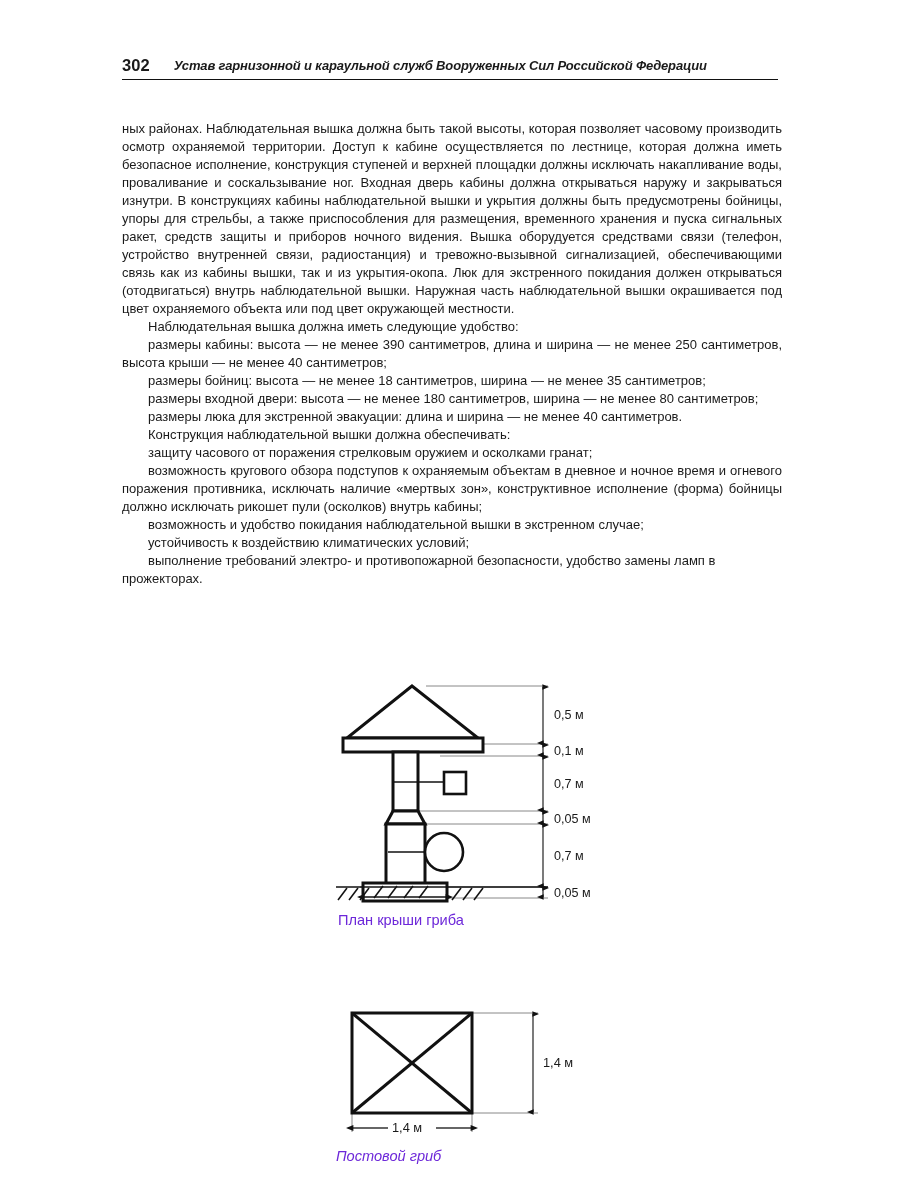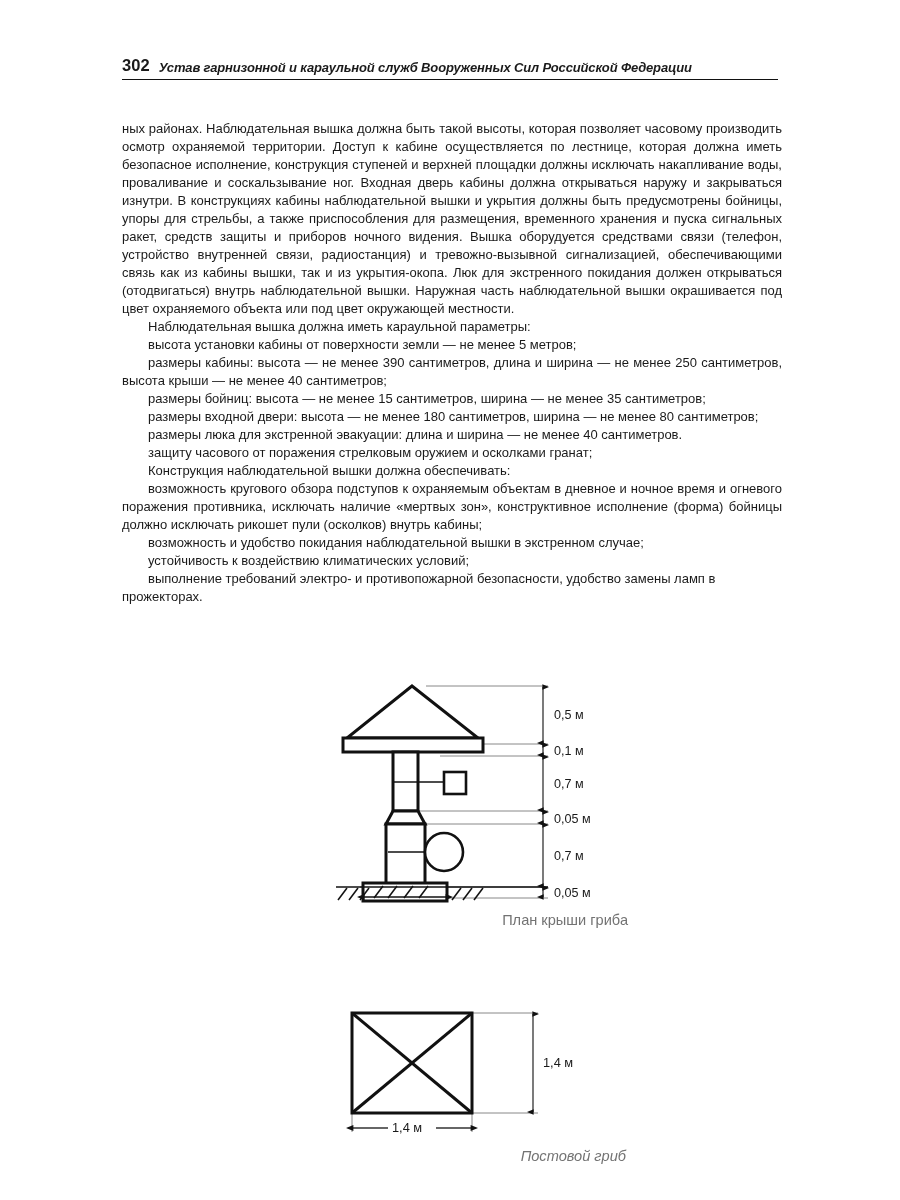--- a/index.html
+++ b/index.html
@@ -19,22 +19,22 @@
 
   
   .header {
     position: absolute;
     left: 122px;
     top: 56px;
     width: 656px;
   }
   .header-line {
     display: flex;
-    align-items: flex-end;
-    gap: 9px;
+    align-items: center;
+    gap: 24px;
     white-space: nowrap;
   }
   .header-pageno {
     font-size: 16.5px;
     font-weight: 700;
     letter-spacing: 0.1px;
   }
   .header-title {
     font-size: 13px;
     font-style: italic;
@@ -81,51 +81,50 @@
   }
   #figure-mushroom-plan {
     left: 330px;
     top: 996px;
     width: 290px;
     height: 180px;
   }
   .fig-caption {
     position: absolute;
     width: 100%;
-    text-align: right;
+    text-align: left;
     font-size: 14.6px;
-    color: #737373;
+    color: #6d28d9;
   }
   #caption-elevation { top: 236px; left: 8px; }
   #caption-plan { top: 152px; left: 6px; font-style: italic; }
   svg { display: block; }
 </style>
 </head>
 <body>
 
 <div class="page">
 
   <div class="header">
     <div class="header-line">
       <span class="header-pageno">302</span>
       <span class="header-title">Устав гарнизонной и караульной служб Вооруженных Сил Российской Федерации</span>
     </div>
     <div class="header-rule"></div>
   </div>
 
   <div class="body-text">
     <p>ных районах. Наблюдательная вышка должна быть такой высоты, которая позволяет часовому производить осмотр охраняемой территории. Доступ к кабине осуществляется по лестнице, которая должна иметь безопасное исполнение, конструкция ступеней и верхней площадки должны исключать накапливание воды, проваливание и соскальзывание ног. Входная дверь кабины должна открываться наружу и закрываться изнутри. В конструкциях кабины наблюдательной вышки и укрытия должны быть предусмотрены бойницы, упоры для стрельбы, а также приспособления для размещения, временного хранения и пуска сигнальных ракет, средств защиты и приборов ночного видения. Вышка оборудуется средствами связи (телефон, устройство внутренней связи, радиостанция) и тревожно-вызывной сигнализацией, обеспечивающими связь как из кабины вышки, так и из укрытия-окопа. Люк для экстренного покидания должен открываться (отодвигаться) внутрь наблюдательной вышки. Наружная часть наблюдательной вышки окрашивается под цвет охраняемого объекта или под цвет окружающей местности.</p>
-    <p class="indent">Наблюдательная вышка должна иметь караульной параметры:</p>
-    <p class="indent">высота установки кабины от поверхности земли — не менее 5 метров;</p>
+    <p class="indent">Наблюдательная вышка должна иметь следующие удобство:</p>
     <p class="indent">размеры кабины: высота — не менее 390 сантиметров, длина и ширина — не менее 250 сантиметров, высота крыши — не менее 40 сантиметров;</p>
-    <p class="indent">размеры бойниц: высота — не менее 15 сантиметров, ширина — не менее 35 сантиметров;</p>
+    <p class="indent">размеры бойниц: высота — не менее 18 сантиметров, ширина — не менее 35 сантиметров;</p>
     <p class="indent">размеры входной двери: высота — не менее 180 сантиметров, ширина — не менее 80 сантиметров;</p>
     <p class="indent">размеры люка для экстренной эвакуации: длина и ширина — не менее 40 сантиметров.</p>
+    <p class="indent">Конструкция наблюдательной вышки должна обеспечивать:</p>
     <p class="indent">защиту часового от поражения стрелковым оружием и осколками гранат;</p>
-    <p class="indent">Конструкция наблюдательной вышки должна обеспечивать:</p>
     <p class="indent">возможность кругового обзора подступов к охраняемым объектам в дневное и ночное время и огневого поражения противника, исключать наличие «мертвых зон», конструктивное исполнение (форма) бойницы должно исключать рикошет пули (осколков) внутрь кабины;</p>
     <p class="indent">возможность и удобство покидания наблюдательной вышки в экстренном случае;</p>
     <p class="indent">устойчивость к воздействию климатических условий;</p>
     <p class="indent last-line">выполнение требований электро- и противопожарной безопасности, удобство замены ламп в прожекторах.</p>
   </div>
 
   <div class="figure" id="figure-mushroom-elevation">
 
     <svg width="290" height="232" viewBox="0 0 290 232">
       <defs>

